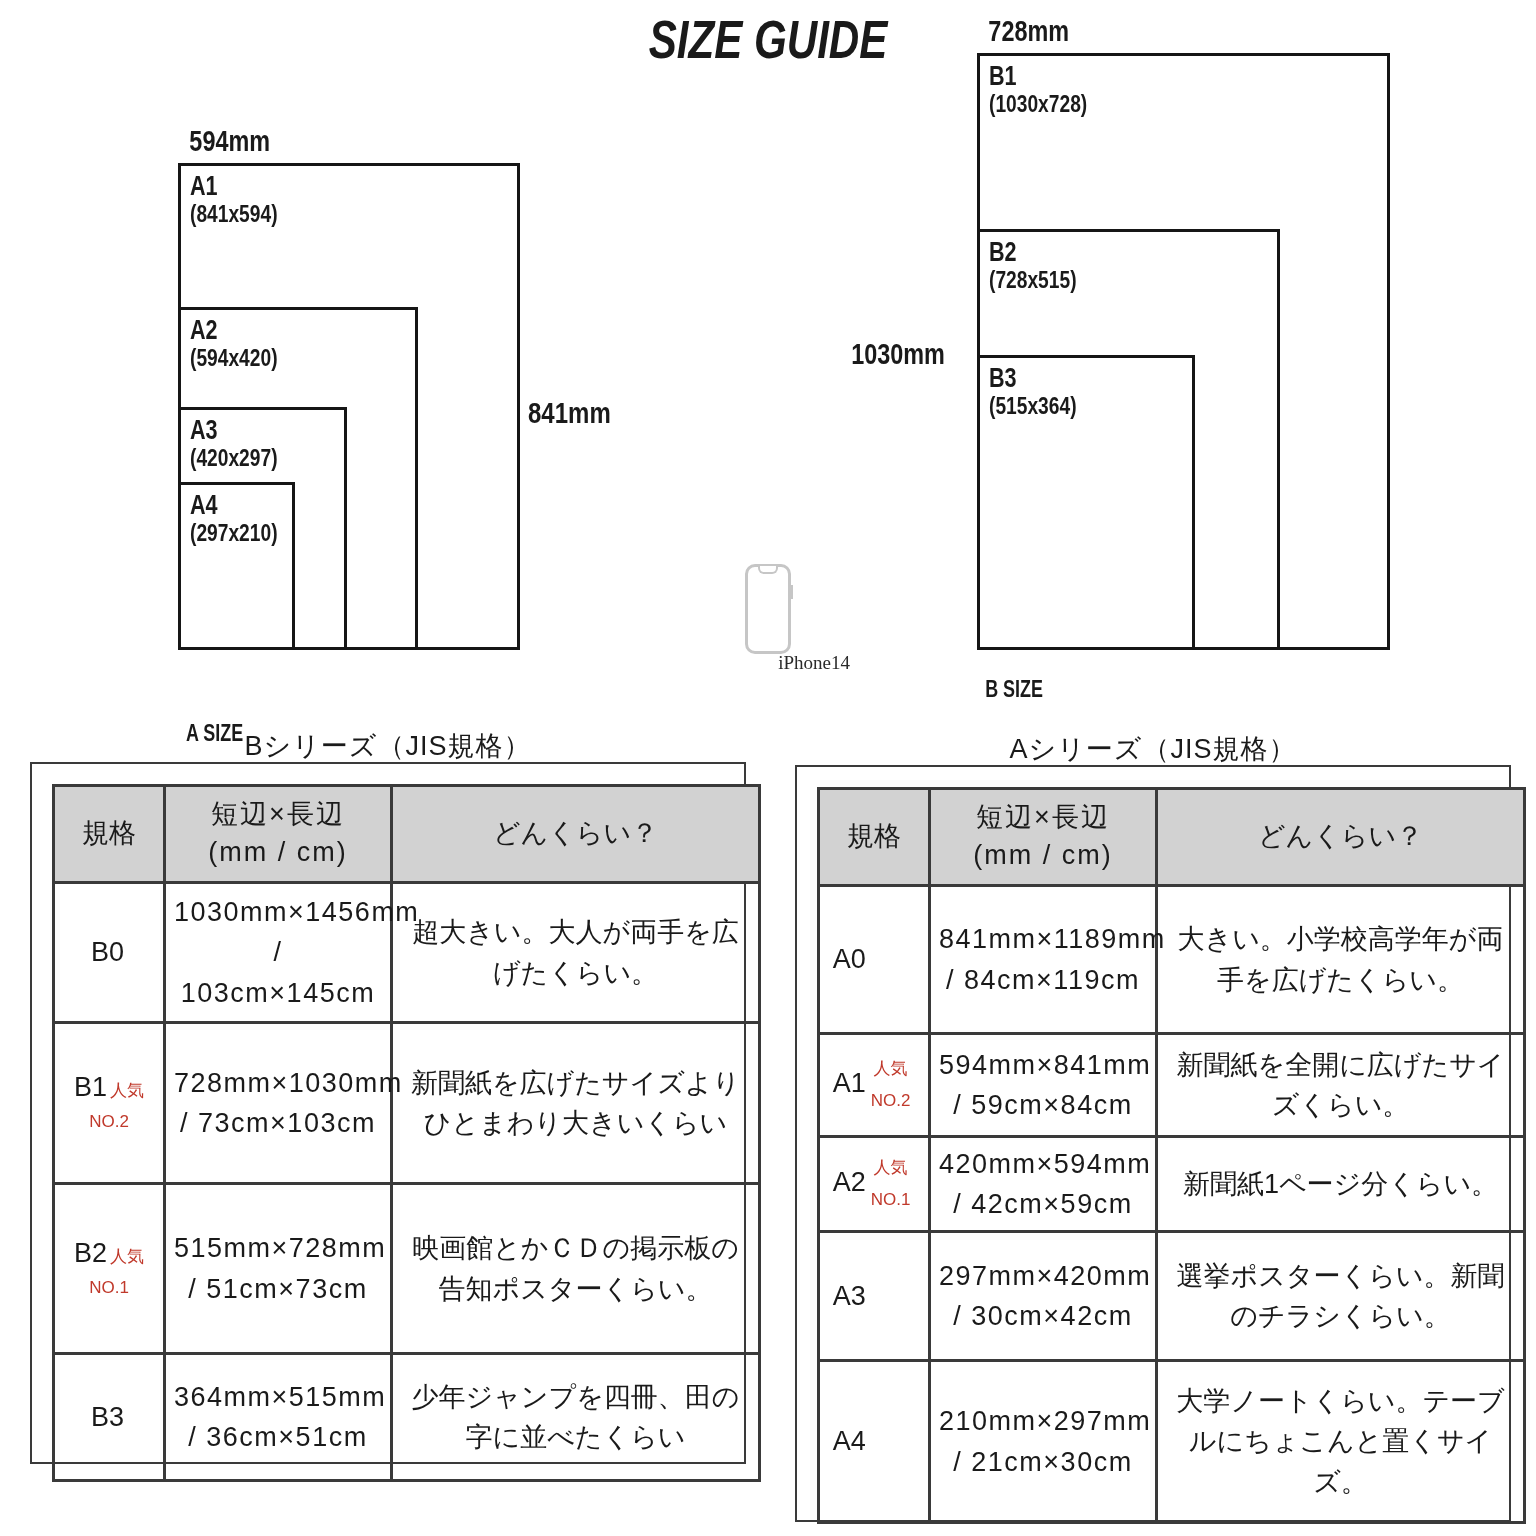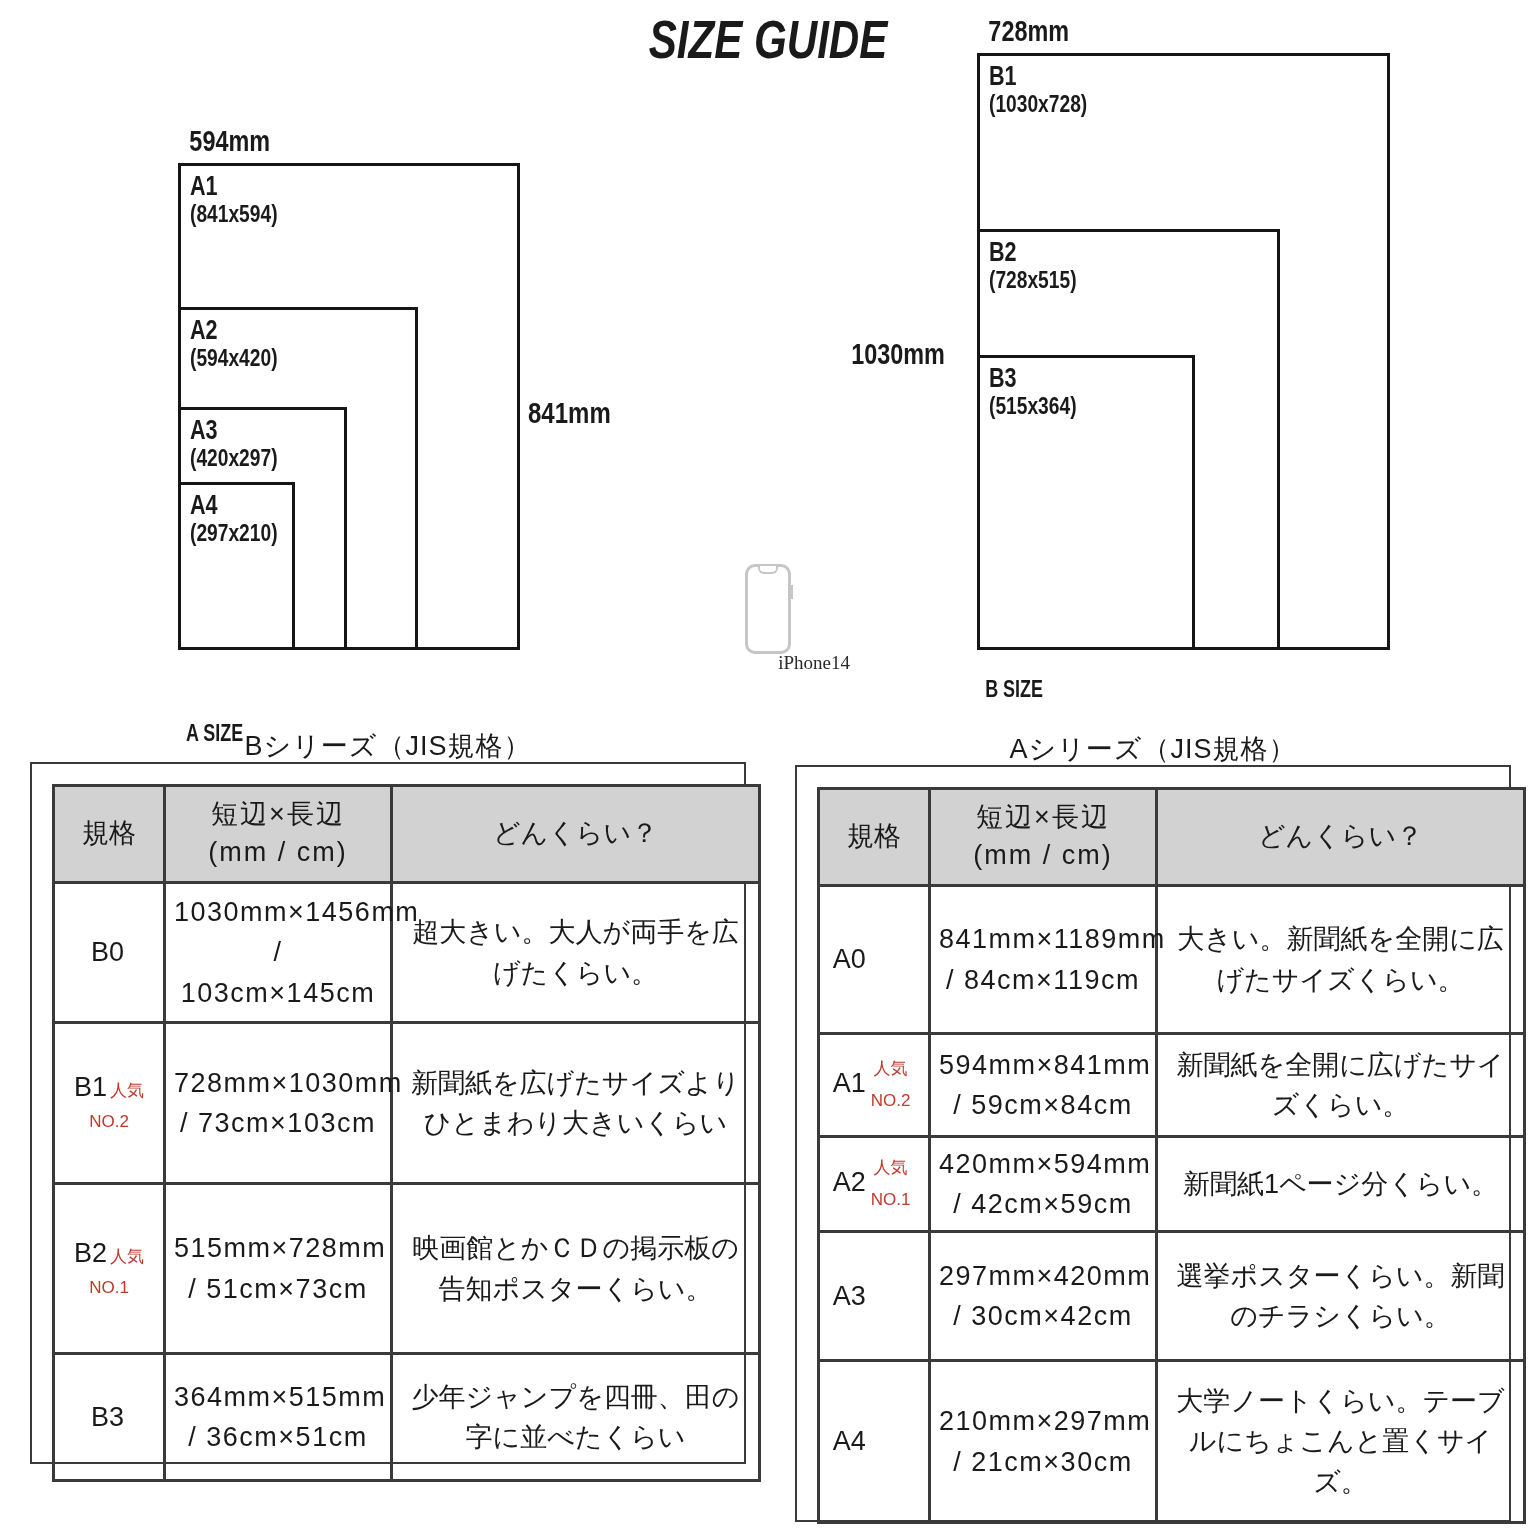--- a/index.html
+++ b/index.html
@@ -191,21 +191,21 @@
       <th>規格</th>
       <th>
         <span class="h-size-line">短辺×長辺</span>
         <span class="h-size-line">(mm / cm)</span>
       </th>
       <th>どんくらい？</th>
     </tr>
     <tr class="a-r0">
       <td><span class="std-label">A0</span><span class="badge badge-wrap"></span></td>
       <td class="c-size">841mm×1189mm / 84cm×119cm</td>
-      <td class="c-about">大きい。新聞紙を全開に広げたサイズくらい。</td>
+      <td class="c-about">大きい。小学校高学年が両手を広げたくらい。</td>
     </tr>
     <tr class="a-r1">
       <td><span class="std-label">A1</span><span class="badge badge-wrap">人気NO.2</span></td>
       <td class="c-size">594mm×841mm / 59cm×84cm</td>
       <td class="c-about">新聞紙を全開に広げたサイズくらい。</td>
     </tr>
     <tr class="a-r2">
       <td><span class="std-label">A2</span><span class="badge badge-wrap">人気NO.1</span></td>
       <td class="c-size">420mm×594mm / 42cm×59cm</td>
       <td class="c-about">新聞紙1ページ分くらい。</td>

